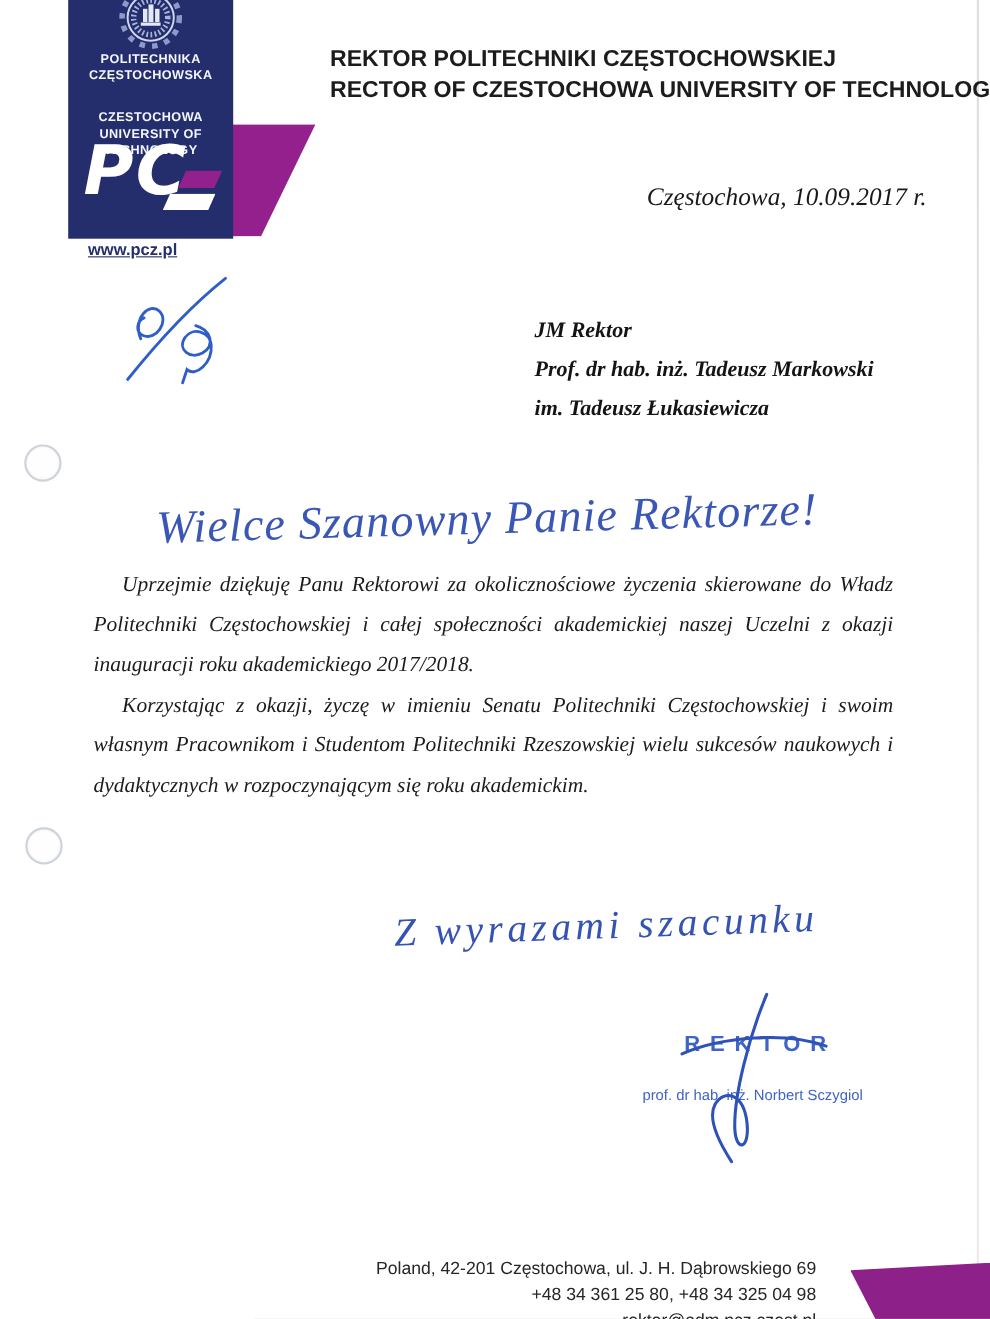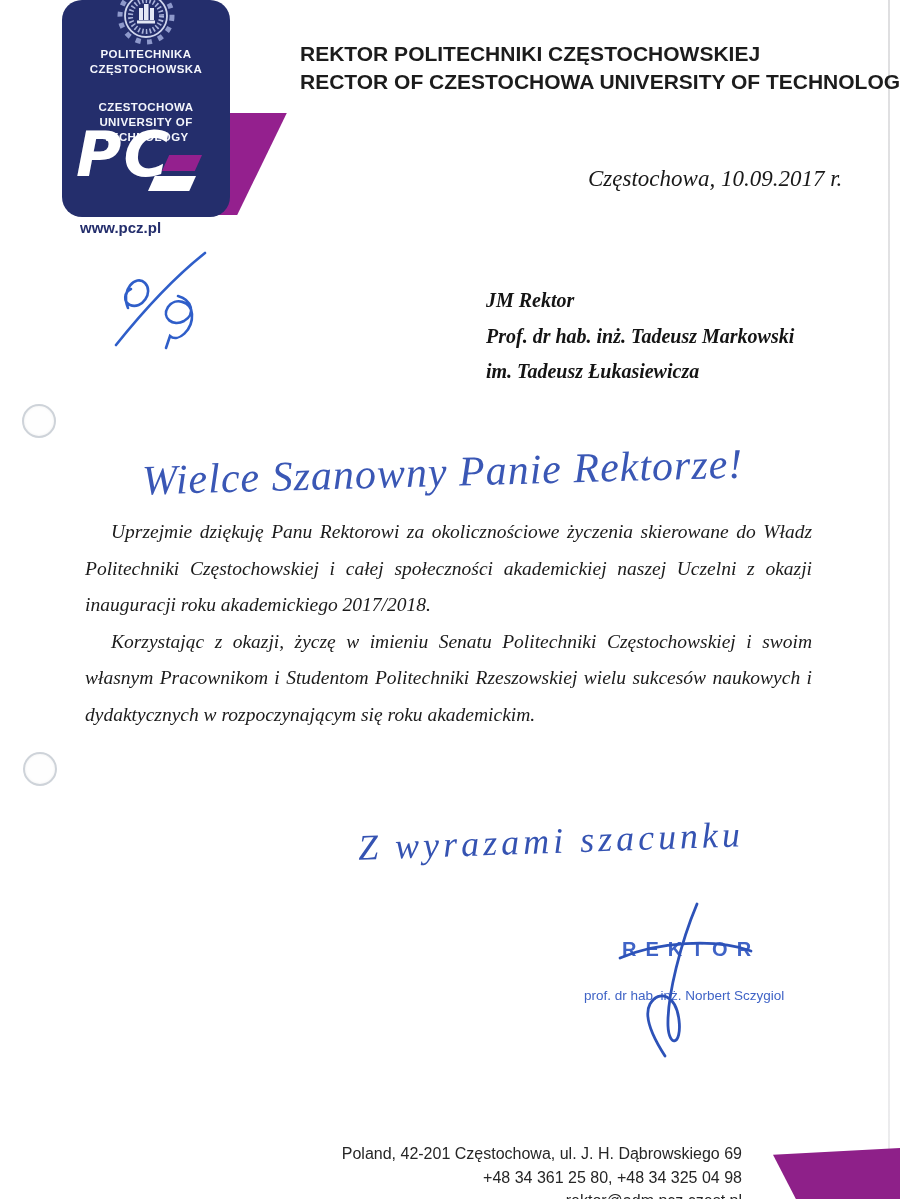--- a/index.html
+++ b/index.html
@@ -8,34 +8,34 @@
     background:#ffffff; overflow:hidden;
     font-family:"Liberation Sans", sans-serif;
   }
   
   .scan-edge { position:absolute; left:888px; top:0; width:2px; height:1199px;
     background:linear-gradient(#d9d9db,#e9e9eb); opacity:.85; }
 
   
   .logo-magenta { position:absolute; left:210px; top:113px; width:80px; height:102px;
     background:#94208e; clip-path:polygon(0 0, 96% 0, 34% 100%, 0 100%); z-index:1; }
-  .navy-rect { position:absolute; left:62px; top:0; width:168px; height:217px;
-    background:#242e6c; z-index:2;border-radius:20px; }
+  .navy-rect { position:absolute; left:62px; top:0; width:150px; height:217px;
+    background:#242e6c; z-index:2; }
   .seal { position:absolute; left:50%; top:-8px; transform:translateX(-50%); }
   .org { position:absolute; width:100%; text-align:center; color:#f4f6fc;
     font-size:11.5px; font-weight:bold; line-height:15px; letter-spacing:.4px; }
   .org-pl { top:47px; } .org-en { top:100px; }
   .monogram { position:absolute; left:14px; top:124px; color:#ffffff;
     font:italic bold 62px/1 "DejaVu Sans", sans-serif; letter-spacing:2px; }
   .z-wedge { position:absolute; left:100px; top:155px; width:40px; height:16px;
     background:#94208e; clip-path:polygon(18% 0,100% 0,82% 100%,0 100%); }
   .z-bar { position:absolute; left:86px; top:176px; width:48px; height:15px;
     background:#ffffff; clip-path:polygon(14% 0,100% 0,86% 100%,0 100%); }
   .website { position:absolute; left:80px; top:219px; color:#242e6c;
-    font-weight:bold; font-size:15px; z-index:3; }
+    font-weight:bold; font-size:15px; z-index:3;text-decoration:underline; }
 
   
   .title-block { position:absolute; left:300px; top:40px; color:#1c1c1c;
     font-size:21px; font-weight:bold; line-height:28px; white-space:nowrap; }
   .dateline { position:absolute; left:588px; top:166px; color:#191919;
     font:italic 23px "Liberation Serif", serif; white-space:nowrap; }
 
   
   .paraph-svg { position:absolute; left:112px; top:248px; }
   .salutation { position:absolute; left:142px; top:448px; color:#3a57b5;

